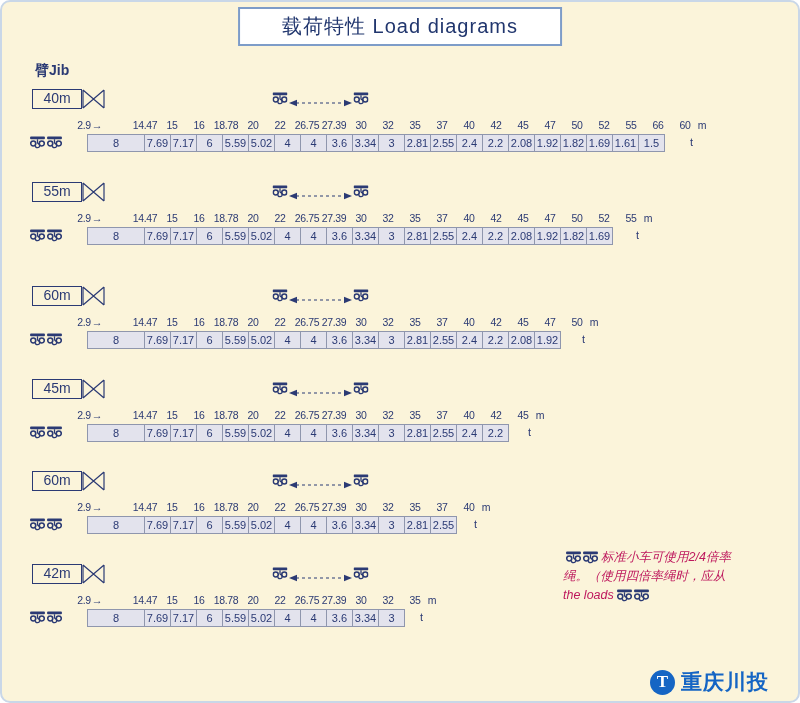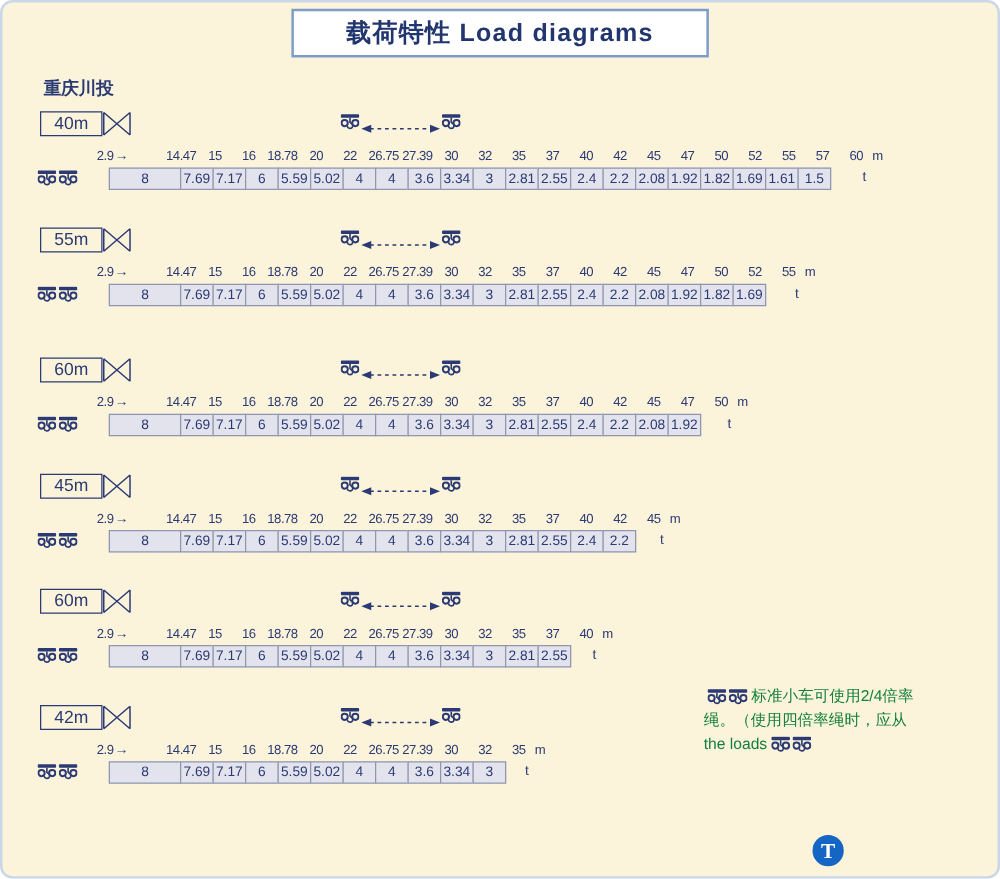--- a/index.html
+++ b/index.html
@@ -1,45 +1,45 @@
 <!DOCTYPE html>
 <html><head>
 <meta charset="utf-8">
 <style>
   html,body{margin:0;padding:0;background:#ffffff;font-family:"Liberation Sans",sans-serif;}
   .panel{position:relative;width:800px;height:703px;background:#fbf4da;border:2px solid #c9d7e8;border-radius:10px;box-sizing:border-box;color:#2b3a74;overflow:hidden;}
-  .titlebox{position:absolute;left:50%;top:5px;transform:translateX(-50%);background:#ffffff;border:2px solid #7d9cc8;padding:4px 42px;font-size:20px;font-weight:bold;color:#21366e;letter-spacing:1px;white-space:nowrap;}
+  .titlebox{position:absolute;left:50%;top:5px;transform:translateX(-50%);background:#ffffff;border:2px solid #7d9cc8;padding:4px 42px;font-size:20px;font-weight:normal;color:#21366e;letter-spacing:1px;white-space:nowrap;}
   .jib-header{position:absolute;left:33px;top:60px;font-size:14px;font-weight:bold;}
   #diagrams{position:absolute;left:0;top:0;width:800px;height:703px;}
   .diagram{position:absolute;left:0;width:800px;height:96px;}
   .jibbox{position:absolute;left:30px;top:1px;width:50px;height:20px;border:1.5px solid #2b3a74;box-sizing:border-box;text-align:center;line-height:17px;font-size:14px;}
   .bowtie{position:absolute;left:80px;top:1px;}
   .tmark{position:absolute;top:3px;transform:translateX(-50%);}
   .tmove{position:absolute;top:9px;}
   .dlabel{position:absolute;top:31px;transform:translateX(-50%);font-size:10.5px;letter-spacing:-0.4px;white-space:nowrap;}
   .dlabel.first{transform:translateX(-38%);}
   .arr{font-size:11px;margin-left:1px;letter-spacing:0;}
   .bar{position:absolute;left:85px;top:46px;display:flex;height:18px;}
   .cell{flex:none;box-sizing:border-box;border:1px solid #8f96ad;background:#e3e3ed;margin-left:-1px;font-size:11px;text-align:center;line-height:16px;color:#2b3a74;overflow:hidden;}
   .cell:first-child{margin-left:0;}
   .tunit{position:absolute;top:48px;font-size:11px;}
   .pairicon{position:absolute;left:28px;top:48px;display:flex;gap:2px;}
-  .note{position:absolute;left:561px;top:546px;width:236px;font-size:12.5px;line-height:1.52;color:#15803d;}
+  .note{position:absolute;left:561px;top:546px;width:236px;font-size:12.5px;line-height:1.52;color:#be185d;font-style:italic;}
   .note .nline{white-space:nowrap;}
   .ticon{display:inline-flex;gap:2px;vertical-align:middle;margin:0 3px;}
   .logo{position:absolute;left:648px;top:666px;display:flex;align-items:center;gap:6px;}
   .logo-circle{width:25px;height:25px;border-radius:50%;background:#1565c4;color:#ffffff;font-family:"Liberation Serif",serif;font-weight:bold;font-size:17px;display:flex;align-items:center;justify-content:center;}
   .logo-text{font-size:21px;font-weight:bold;color:#1565c4;letter-spacing:1px;}
 </style>
 </head>
 <body>
 
 <div class="panel">
   <div class="titlebox">载荷特性 Load diagrams</div>
-  <div class="jib-header">重庆川投</div>
+  <div class="jib-header">臂Jib</div>
 
   <div id="diagrams">
       <div class="diagram" style="top: 86px;">
         <div class="jibbox">40m</div>
         <svg class="bowtie" width="23" height="20" viewBox="0 0 23 20">
           <path d="M1 1 L22 19 M1 19 L22 1 M1 1 L1 19 M22 1 L22 19" stroke="#2b3a74" stroke-width="1.2" fill="none"></path>
         </svg>
         <span class="tmark" style="left:278px"><svg width="15" height="13" viewBox="0 0 16 14" aria-hidden="true">
             <rect x="0" y="0.5" width="16" height="3" rx="1" fill="#2b3a74"></rect>
             <circle cx="3.4" cy="8" r="2.7" fill="none" stroke="#2b3a74" stroke-width="1.7"></circle>
@@ -72,21 +72,21 @@
         <div class="dlabel" style="left:386px">32</div>
         <div class="dlabel" style="left:413px">35</div>
         <div class="dlabel" style="left:440px">37</div>
         <div class="dlabel" style="left:467px">40</div>
         <div class="dlabel" style="left:494px">42</div>
         <div class="dlabel" style="left:521px">45</div>
         <div class="dlabel" style="left:548px">47</div>
         <div class="dlabel" style="left:575px">50</div>
         <div class="dlabel" style="left:602px">52</div>
         <div class="dlabel" style="left:629px">55</div>
-        <div class="dlabel" style="left:656px">57</div>
+        <div class="dlabel" style="left:656px">66</div>
         <div class="dlabel" style="left:683px">60</div>
         <div class="dlabel" style="left:700px">m</div>
         <span class="pairicon">
           <svg width="15" height="13" viewBox="0 0 16 14" aria-hidden="true">
             <rect x="0" y="0.5" width="16" height="3" rx="1" fill="#2b3a74"></rect>
             <circle cx="3.4" cy="8" r="2.7" fill="none" stroke="#2b3a74" stroke-width="1.7"></circle>
             <circle cx="12.6" cy="8" r="2.7" fill="none" stroke="#2b3a74" stroke-width="1.7"></circle>
             <path d="M8 3.5 v4.5" stroke="#2b3a74" stroke-width="1.4" fill="none"></path>
             <path d="M8 8 a2.3 2.3 0 1 1 -2.3 2.4" fill="none" stroke="#2b3a74" stroke-width="1.3"></path>
           </svg>
@@ -538,14 +538,15 @@
             <path d="M8 3.5 v4.5" stroke="#2b3a74" stroke-width="1.4" fill="none"></path>
             <path d="M8 8 a2.3 2.3 0 1 1 -2.3 2.4" fill="none" stroke="#2b3a74" stroke-width="1.3"></path>
           </svg>
         </span></div>
   </div>
 
   <div class="logo">
     <span class="logo-circle">
         <span>T</span>
       </span>
+    <span class="logo-text">重庆川投</span>
   </div>
 </div>
 
 </body></html>

